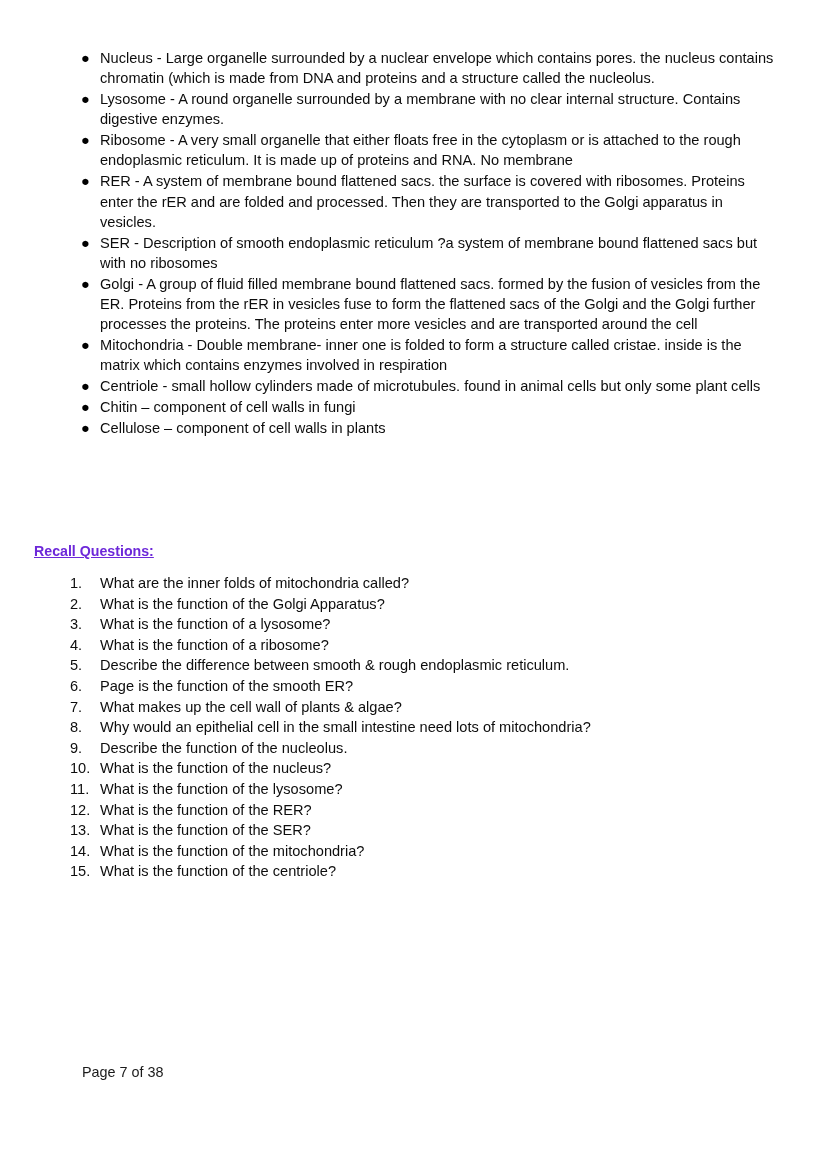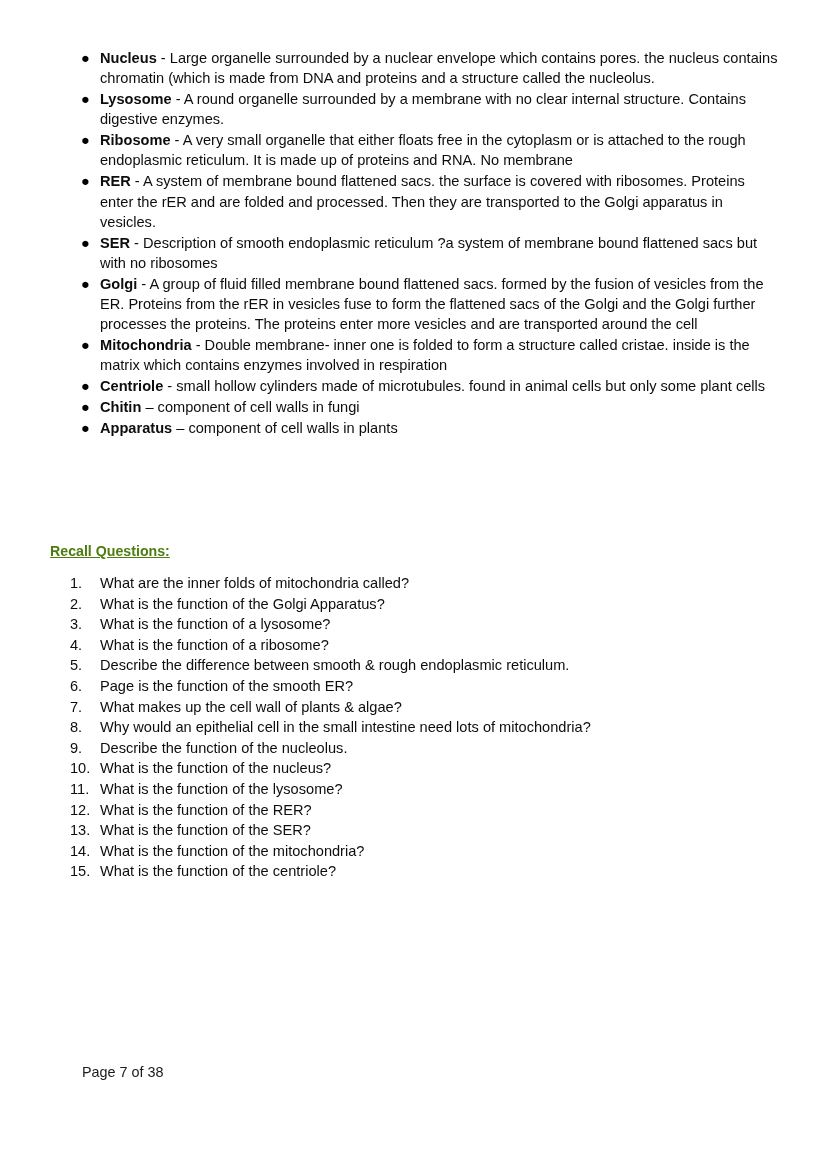--- a/index.html
+++ b/index.html
@@ -53,33 +53,33 @@
     position: absolute;
     left: 6px;
     top: 0;
     width: 10px;
     font-size: 14.6px;
     line-height: 20.3px;
     color: #000000;
   }
 
   .organelle-item .term {
-    font-weight: bold;
+    font-weight: normal;
   }
 
   
   .recall-heading {
     position: absolute;
-    left: 50px;
+    left: 34px;
     top: 542px;
     font-size: 14.2px;
     line-height: 18px;
     font-weight: bold;
     text-decoration: underline;
-    color: #4d7c0f;
+    color: #6d28d9;
     white-space: nowrap;
   }
 
   
   .question-list {
     position: absolute;
     left: 70px;
     top: 573px;
     width: 700px;
     margin: 0;
@@ -128,21 +128,21 @@
   <ul class="organelle-list">
       <li class="organelle-item"><span class="bullet">●</span><span class="term">Nucleus</span><span> - </span><span>Large organelle surrounded by a nuclear envelope which contains pores. the nucleus contains chromatin (which is made from DNA and proteins and a structure called the nucleolus.</span></li>
       <li class="organelle-item"><span class="bullet">●</span><span class="term">Lysosome</span><span> - </span><span>A round organelle surrounded by a membrane with no clear internal structure. Contains digestive enzymes.</span></li>
       <li class="organelle-item"><span class="bullet">●</span><span class="term">Ribosome</span><span> - </span><span>A very small organelle that either floats free in the cytoplasm or is attached to the rough endoplasmic reticulum. It is made up of proteins and RNA. No membrane</span></li>
       <li class="organelle-item"><span class="bullet">●</span><span class="term">RER</span><span> - </span><span>A system of membrane bound flattened sacs. the surface is covered with ribosomes. Proteins enter the rER and are folded and processed. Then they are transported to the Golgi apparatus in vesicles.</span></li>
       <li class="organelle-item"><span class="bullet">●</span><span class="term">SER</span><span> - </span><span>Description of smooth endoplasmic reticulum ?a system of membrane bound flattened sacs but with no ribosomes</span></li>
       <li class="organelle-item"><span class="bullet">●</span><span class="term">Golgi</span><span> - </span><span>A group of fluid filled membrane bound flattened sacs. formed by the fusion of vesicles from the ER. Proteins from the rER in vesicles fuse to form the flattened sacs of the Golgi and the Golgi further processes the proteins. The proteins enter more vesicles and are transported around the cell</span></li>
       <li class="organelle-item"><span class="bullet">●</span><span class="term">Mitochondria</span><span> - </span><span>Double membrane- inner one is folded to form a structure called cristae. inside is the matrix which contains enzymes involved in respiration</span></li>
       <li class="organelle-item"><span class="bullet">●</span><span class="term">Centriole</span><span> - </span><span>small hollow cylinders made of microtubules. found in animal cells but only some plant cells</span></li>
       <li class="organelle-item"><span class="bullet">●</span><span class="term">Chitin</span><span> – </span><span>component of cell walls in fungi</span></li>
-      <li class="organelle-item"><span class="bullet">●</span><span class="term">Apparatus</span><span> – </span><span>component of cell walls in plants</span></li>
+      <li class="organelle-item"><span class="bullet">●</span><span class="term">Cellulose</span><span> – </span><span>component of cell walls in plants</span></li>
     </ul>
 
   <div class="recall-heading">Recall Questions:</div>
 
   <ol class="question-list">
       <li class="question-item"><span class="qnum">1.</span><span>What are the inner folds of mitochondria called?</span></li>
       <li class="question-item"><span class="qnum">2.</span><span>What is the function of the Golgi Apparatus?</span></li>
       <li class="question-item"><span class="qnum">3.</span><span>What is the function of a lysosome?</span></li>
       <li class="question-item"><span class="qnum">4.</span><span>What is the function of a ribosome?</span></li>
       <li class="question-item"><span class="qnum">5.</span><span>Describe the difference between smooth &amp; rough endoplasmic reticulum.</span></li>

